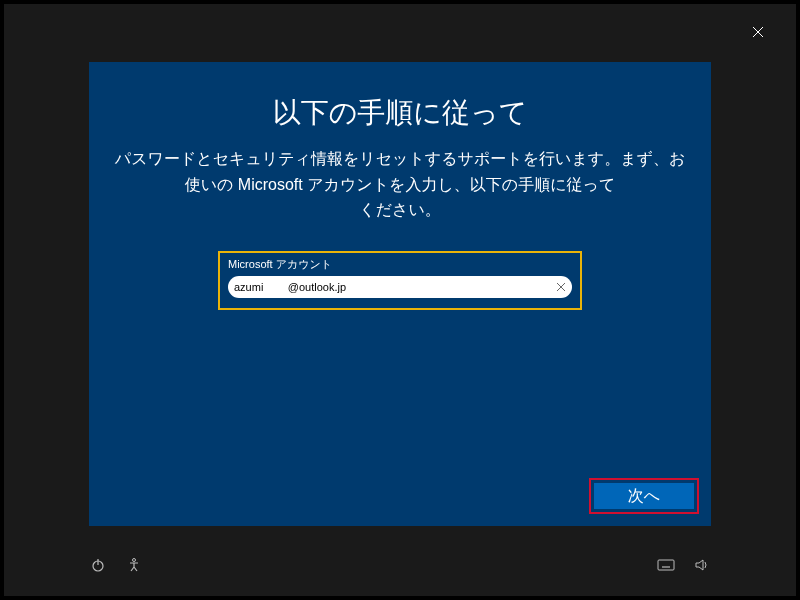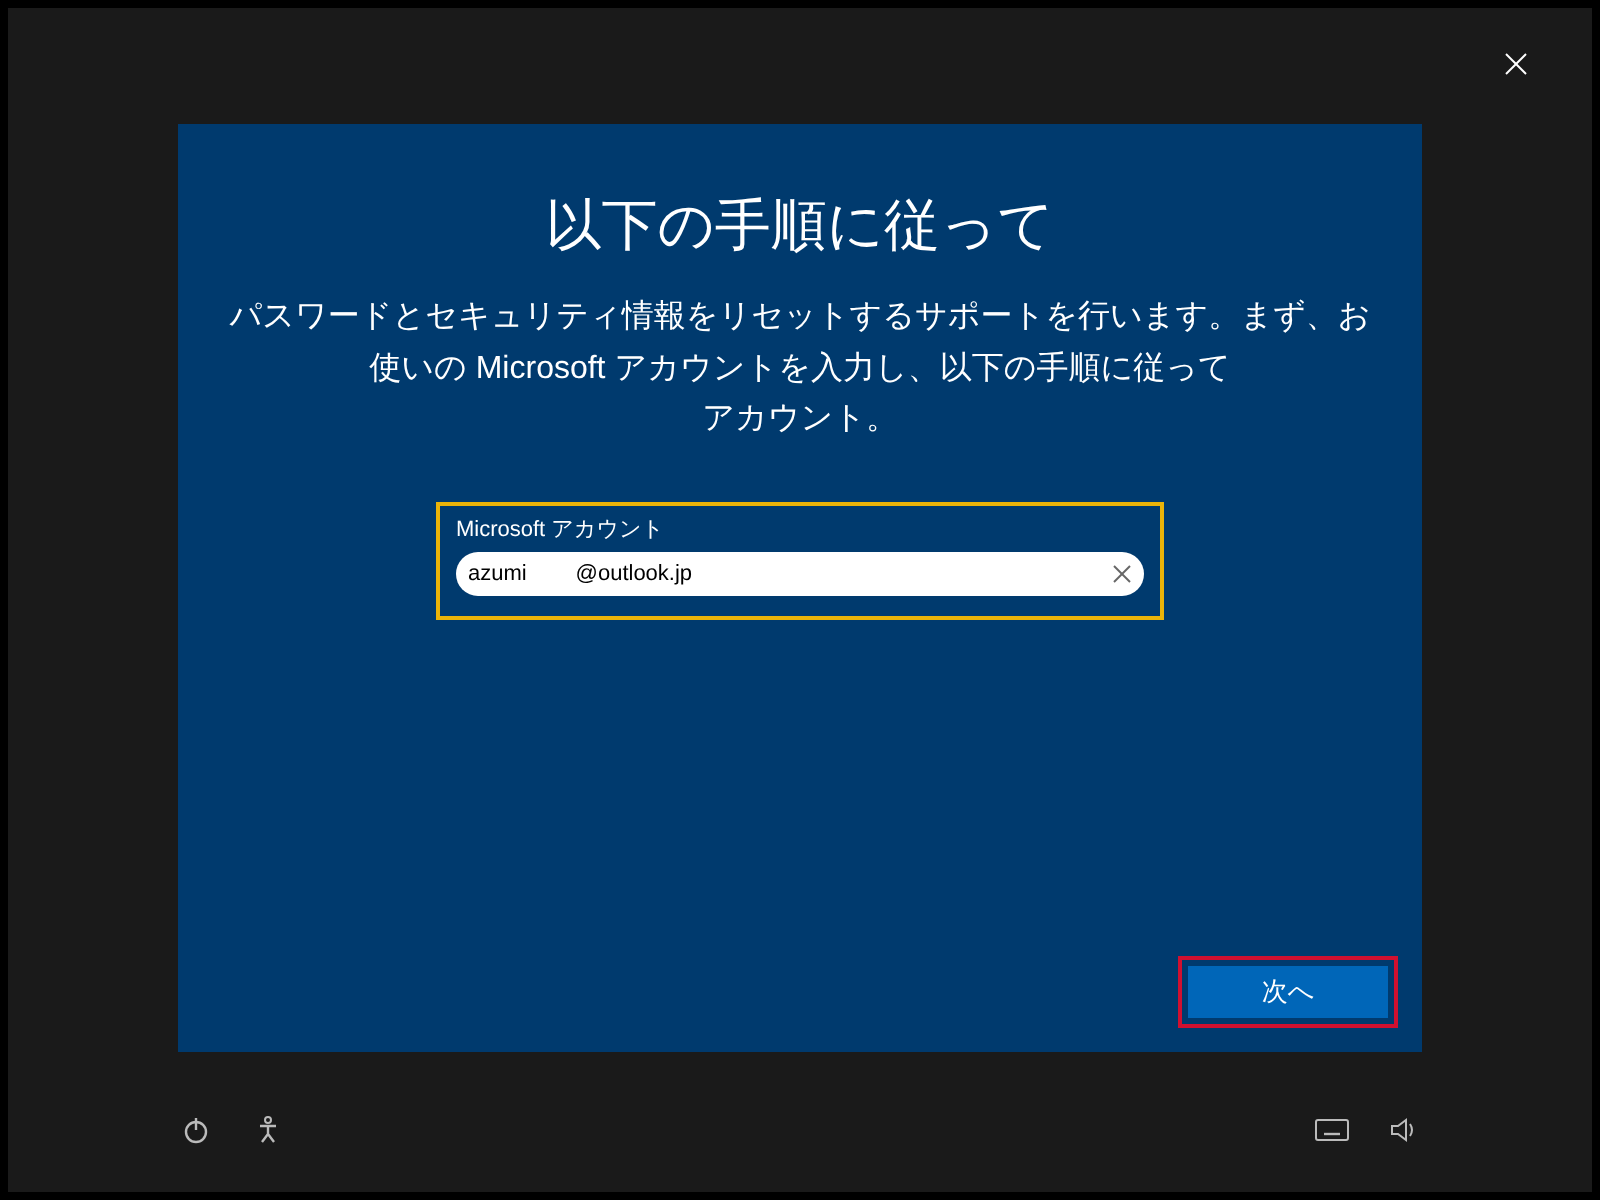--- a/index.html
+++ b/index.html
@@ -103,21 +103,21 @@
       right: 12px;
       border: 2px solid #d01030;
       padding: 3px;
     }
     .next-btn {
       background: #0066b8;
       color: #fff;
       border: none;
       width: 100px;
       height: 26px;
-      font-size: 13px;
+      font-size: 16px;
       cursor: pointer;
       font-family: inherit;
     }
     .bottom-bar {
       position: absolute;
       bottom: 22px;
       left: 85px;
       right: 85px;
       display: flex;
       justify-content: space-between;
@@ -154,21 +154,21 @@
     <svg width="12" height="12" viewBox="0 0 12 12">
       <line x1="1" y1="1" x2="11" y2="11" stroke="#fff" stroke-width="1"></line>
       <line x1="11" y1="1" x2="1" y2="11" stroke="#fff" stroke-width="1"></line>
     </svg>
   </div>
 
   <div class="main-panel">
     <h1 class="title">以下の手順に従って</h1>
     <div class="subtitle">
       <span>パスワードとセキュリティ情報をリセットするサポートを行います。まず、お使いの Microsoft アカウントを入力し、以下の手順に従って</span><br>
-      <span>アカウント。</span>
+      <span>ください。</span>
     </div>
 
     <div class="input-section">
       <div class="input-label">Microsoft アカウント</div>
       <div class="input-row">
         <input class="text-input" type="text" value="azumi        @outlook.jp" style="">
         <div class="clear-btn">
           <svg width="10" height="10" viewBox="0 0 10 10">
             <line x1="1" y1="1" x2="9" y2="9" stroke="#666" stroke-width="1"></line>
             <line x1="9" y1="1" x2="1" y2="9" stroke="#666" stroke-width="1"></line>

